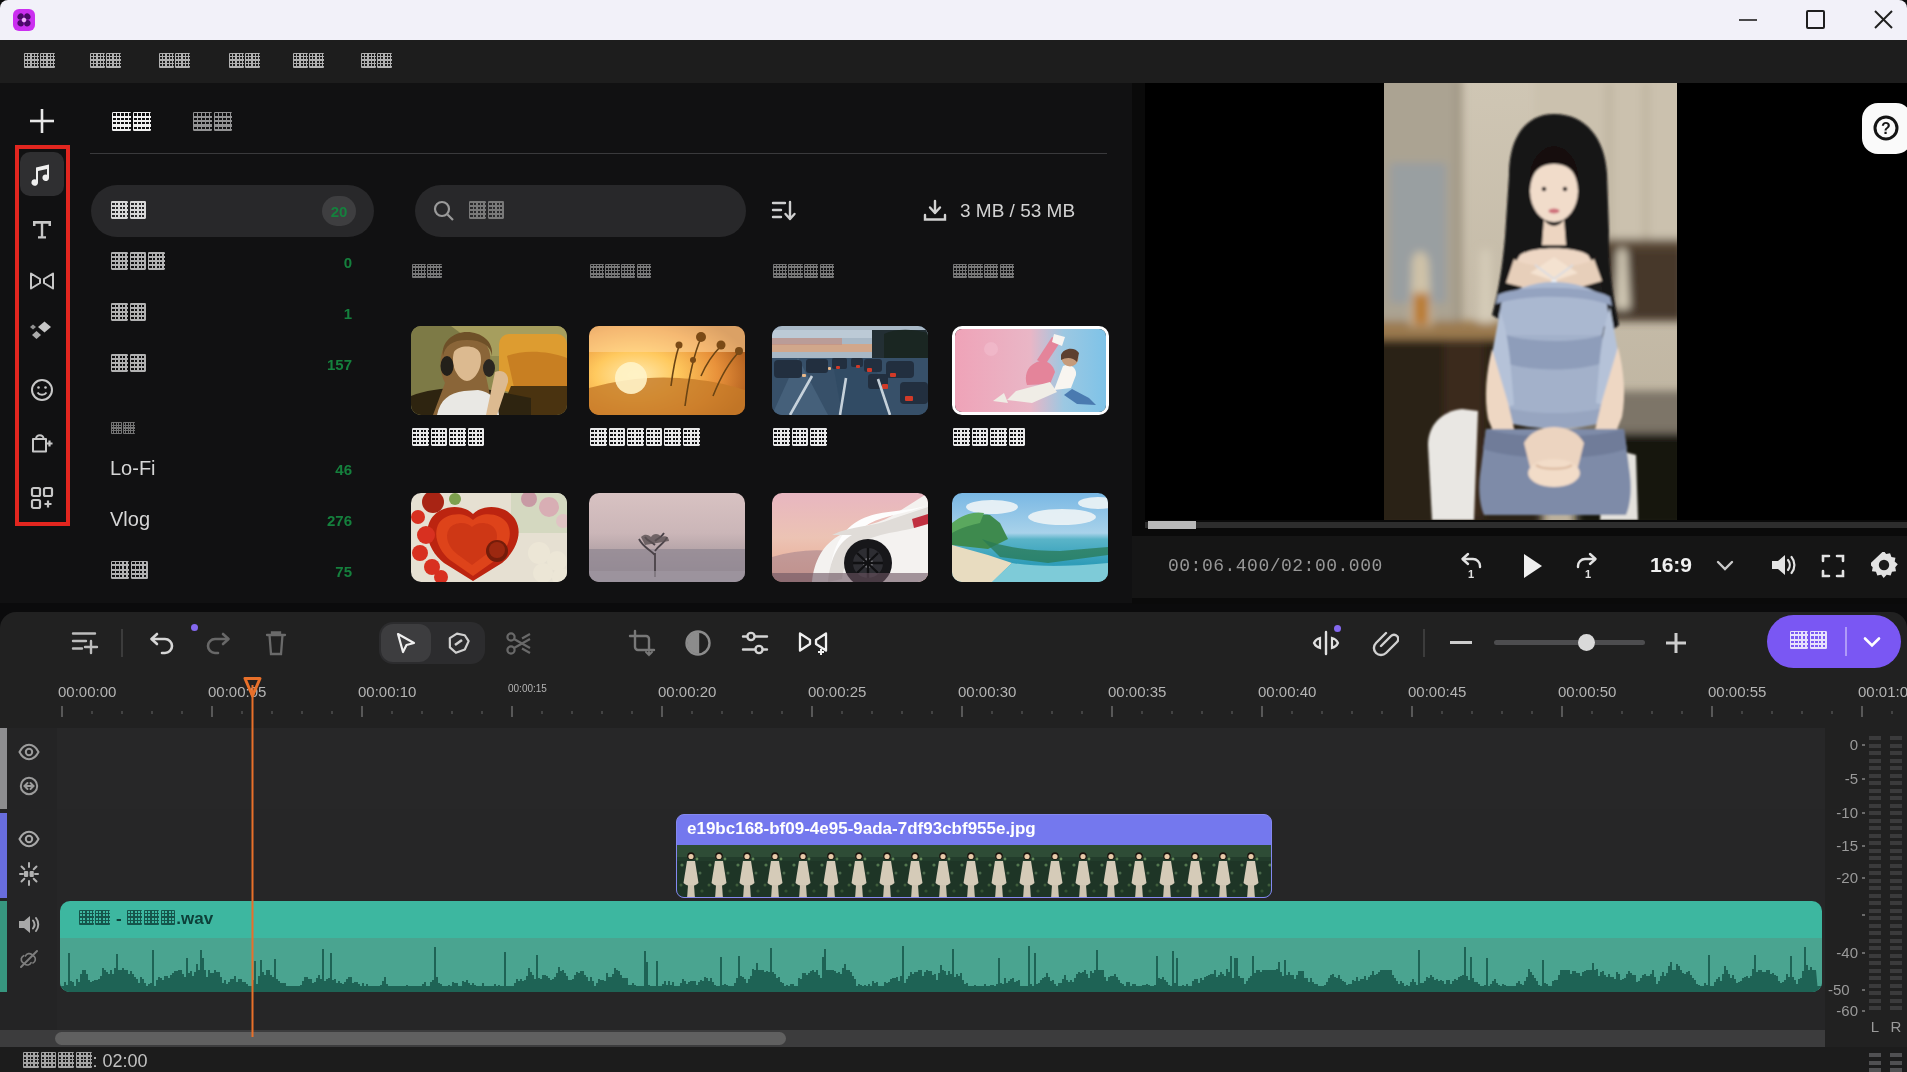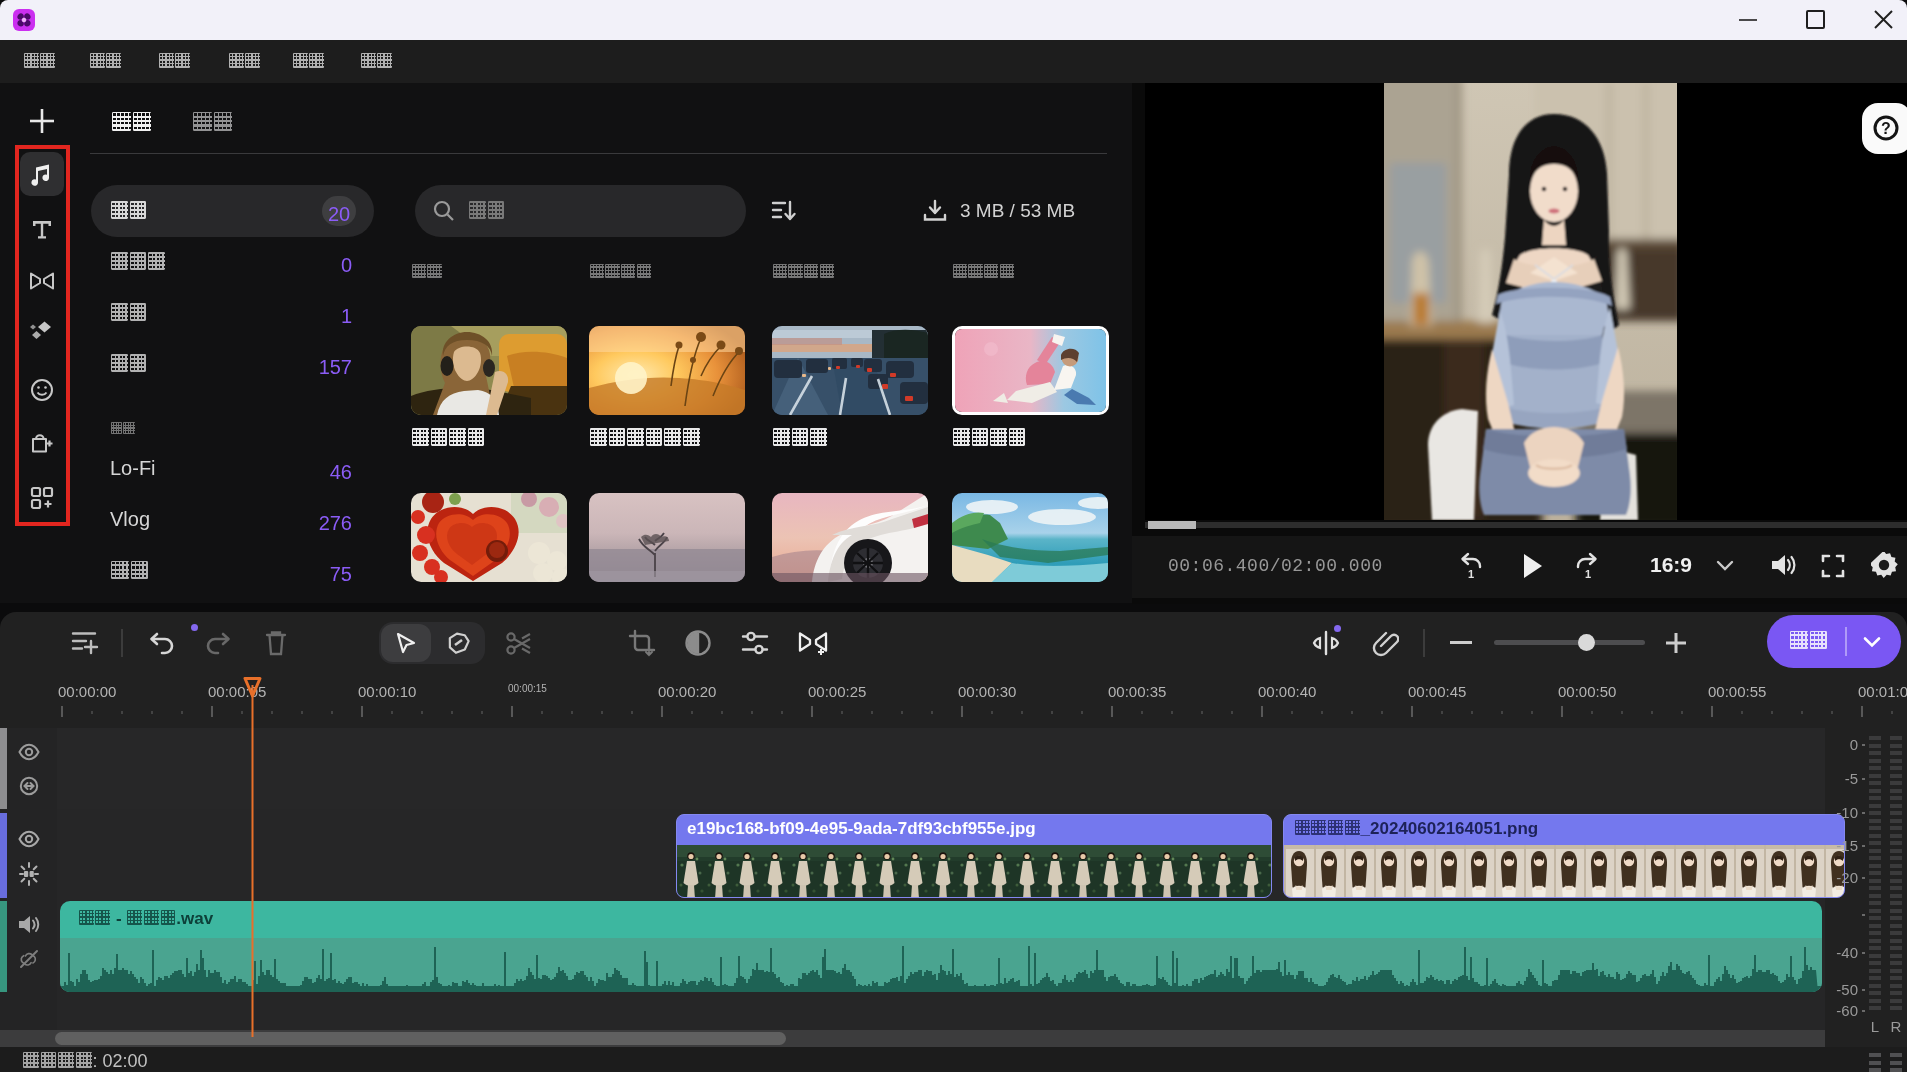--- a/index.html
+++ b/index.html
@@ -5,21 +5,21 @@
 *{margin:0;padding:0;box-sizing:border-box}
 html,body{width:1907px;height:1072px;overflow:hidden;background:#0b0b0c;font-family:"Liberation Sans",sans-serif}
 .abs{position:absolute}
 #app{position:relative;width:1907px;height:1072px;overflow:hidden}
 .c{display:inline-block;width:.88em;height:.9em;margin:0 .05em;vertical-align:-.08em;border-radius:.06em;background-image:repeating-linear-gradient(0deg,currentColor 0 .1em,transparent .1em .21em),repeating-linear-gradient(90deg,currentColor 0 .07em,transparent .07em .19em);opacity:.82}
 #titlebar{left:0;top:0;width:1907px;height:40px;background:#f2f1f9;border-radius:8px 8px 0 0}
 #title{left:43px;top:0;height:40px;line-height:40px;font-size:17px;color:#161616;position:absolute}
 .mi{position:absolute;top:40px;height:43px;line-height:43px;font-size:17px;color:#d2d2d2}
 .tabtxt{position:absolute;font-size:21px}
 .navtxt{position:absolute;font-size:19px;color:#d6d6d6}
-.badge{position:absolute;font-size:20px;font-weight:normal;color:#8b5cf6;text-align:right}
+.badge{position:absolute;font-size:15px;font-weight:bold;color:#15803d;text-align:right}
 .thumb{position:absolute;width:156px;height:89px;border-radius:10px;overflow:hidden}
 .tlabel{position:absolute;font-size:19px;color:#f5f5f5}
 .tlabel .c,.tabtxt .c{opacity:.95}
 .ghost{position:absolute;font-size:16px;color:#8e8e8e}
 svg{display:block}
 </style>
 </head>
 <body>
 <div id="app">
 
@@ -654,38 +654,20 @@
             <circle cx="20" cy="14" r="1.4" fill="#628857"></circle>
  <circle cx="14" cy="11" r="3.8" fill="#1a120c"></circle>
  <circle cx="14" cy="11.5" r="2.6" fill="#e7c9a8"></circle>
  <path d="M10 16h8l3.5 22c-4 4-11 4-15 0z" fill="#d5cbb8"></path>
  <path d="M11 40h6l1 14h-8z" fill="#cfc5b2"></path>
 </pattern>
         </defs>
         <rect width="596" height="54" fill="url(#f2)"></rect>
       </svg>
     </div>
-    <div class="abs" style="left:1283px;top:814px;width:562px;height:84px;border-radius:8px;background:#7478ee;overflow:hidden;border:1px solid #8488f0">
-      <div style="position:absolute;left:10px;top:4px;font-size:17px;font-weight:bold;color:#1d2258;white-space:nowrap" class="zh"><i class="c"></i><i class="c"></i><i class="c"></i><i class="c"></i>_20240602164051.png</div>
-      <svg width="562" height="54" style="position:absolute;left:0;top:30px">
-        <defs>
-<pattern id="f3" width="30" height="54" patternUnits="userSpaceOnUse">
- <rect width="30" height="54" fill="#dcd3c6"></rect>
- <rect width="30" height="4" fill="#c6baa7"></rect>
- <rect x="0" width="2" height="54" fill="#c2b6a3"></rect>
- <path d="M15 6c-5.5 0-8.5 6-8 14l1.5 22c2 4 11 4 13 0L23 20c.5-8-2.5-14-8-14z" fill="#40301f"></path>
- <circle cx="15" cy="16" r="5.2" fill="#f0dbc7"></circle>
- <path d="M10.5 13c2-3.2 7-3.2 9 0l-.7 3c-2-2.4-5.6-2.4-7.6 0z" fill="#2f2115"></path>
- <path d="M8 44c2-4.5 12-4.5 14 0l-1 10H9z" fill="#f2ece2"></path>
- <path d="M11.5 40c2.2 2.2 4.8 2.2 7 0l-.7 5h-5.6z" fill="#eadbc8"></path>
-</pattern>
-        </defs>
-        <rect width="562" height="54" fill="url(#f3)"></rect>
-      </svg>
-    </div>
     <div class="abs" style="left:60px;top:901px;width:1762px;height:91px;border-radius:10px;background:#3db7a0;overflow:hidden">
       <div style="position:absolute;left:18px;top:8px;font-size:17px;font-weight:bold;color:#0d4039;white-space:nowrap" class="zh"><i class="c"></i><i class="c"></i> - <i class="c"></i><i class="c"></i><i class="c"></i>.wav</div>
       <div style="position:absolute;left:0;top:37px;width:1762px;height:54px;background:#4aa490"></div>
       <svg width="1762" height="54" style="position:absolute;left:0;top:37px">
         <path d="M4 54L4 44L6 44L6 47L8 47L8 15L10 15L10 43L12 43L12 44L14 44L14 48L16 48L16 41L18 41L18 44L20 44L20 36L22 36L22 32L24 32L24 32L26 32L26 36L28 36L28 42L30 42L30 44L32 44L32 43L34 43L34 42L36 42L36 42L38 42L38 41L40 41L40 38L42 38L42 30L44 30L44 32L46 32L46 34L48 34L48 36L50 36L50 32L52 32L52 36L54 36L54 30L56 30L56 16L58 16L58 32L60 32L60 32L62 32L62 30L64 30L64 32L66 32L66 32L68 32L68 36L70 36L70 33L72 33L72 36L74 36L74 39L76 39L76 41L78 41L78 45L80 45L80 39L82 39L82 41L84 41L84 45L86 45L86 49L88 49L88 46L90 46L90 45L92 45L92 12L94 12L94 49L96 49L96 42L98 42L98 39L100 39L100 40L102 40L102 42L104 42L104 38L106 38L106 38L108 38L108 40L110 40L110 37L112 37L112 35L114 35L114 33L116 33L116 33L118 33L118 32L120 32L120 32L122 32L122 36L124 36L124 39L126 39L126 20L128 20L128 35L130 35L130 33L132 33L132 38L134 38L134 34L136 34L136 26L138 26L138 32L140 32L140 12L142 12L142 20L144 20L144 32L146 32L146 39L148 39L148 32L150 32L150 35L152 35L152 35L154 35L154 32L156 32L156 34L158 34L158 34L160 34L160 39L162 39L162 45L164 45L164 42L166 42L166 46L168 46L168 44L170 44L170 41L172 41L172 41L174 41L174 38L176 38L176 44L178 44L178 41L180 41L180 41L182 41L182 44L184 44L184 44L186 44L186 46L188 46L188 49L190 49L190 49L192 49L192 42L194 42L194 23L196 23L196 46L198 46L198 38L200 38L200 22L202 22L202 34L204 34L204 37L206 37L206 32L208 32L208 32L210 32L210 37L212 37L212 39L214 39L214 21L216 21L216 41L218 41L218 43L220 43L220 45L222 45L222 45L224 45L224 45L226 45L226 49L228 49L228 49L230 49L230 49L232 49L232 49L234 49L234 49L236 49L236 48L238 48L238 49L240 49L240 47L242 47L242 43L244 43L244 39L246 39L246 39L248 39L248 41L250 41L250 41L252 41L252 45L254 45L254 44L256 44L256 40L258 40L258 37L260 37L260 41L262 41L262 11L264 11L264 43L266 43L266 41L268 41L268 40L270 40L270 15L272 15L272 42L274 42L274 41L276 41L276 45L278 45L278 43L280 43L280 45L282 45L282 46L284 46L284 44L286 44L286 41L288 41L288 39L290 39L290 39L292 39L292 45L294 45L294 44L296 44L296 44L298 44L298 46L300 46L300 49L302 49L302 45L304 45L304 48L306 48L306 46L308 46L308 48L310 48L310 48L312 48L312 48L314 48L314 49L316 49L316 49L318 49L318 49L320 49L320 47L322 47L322 43L324 43L324 39L326 39L326 46L328 46L328 48L330 48L330 48L332 48L332 49L334 49L334 49L336 49L336 49L338 49L338 49L340 49L340 49L342 49L342 49L344 49L344 49L346 49L346 47L348 47L348 49L350 49L350 49L352 49L352 49L354 49L354 49L356 49L356 48L358 48L358 49L360 49L360 48L362 48L362 46L364 46L364 44L366 44L366 48L368 48L368 48L370 48L370 44L372 44L372 42L374 42L374 9L376 9L376 39L378 39L378 45L380 45L380 46L382 46L382 49L384 49L384 48L386 48L386 49L388 49L388 47L390 47L390 48L392 48L392 44L394 44L394 45L396 45L396 45L398 45L398 48L400 48L400 49L402 49L402 43L404 43L404 44L406 44L406 42L408 42L408 45L410 45L410 47L412 47L412 45L414 45L414 47L416 47L416 48L418 48L418 49L420 49L420 49L422 49L422 45L424 45L424 49L426 49L426 49L428 49L428 48L430 48L430 49L432 49L432 48L434 48L434 46L436 46L436 49L438 49L438 47L440 47L440 49L442 49L442 48L444 48L444 14L446 14L446 49L448 49L448 48L450 48L450 49L452 49L452 49L454 49L454 45L456 45L456 41L458 41L458 43L460 43L460 41L462 41L462 43L464 43L464 42L466 42L466 38L468 38L468 30L470 30L470 34L472 34L472 37L474 37L474 41L476 41L476 17L478 17L478 40L480 40L480 41L482 41L482 37L484 37L484 37L486 37L486 38L488 38L488 40L490 40L490 42L492 42L492 41L494 41L494 39L496 39L496 35L498 35L498 29L500 29L500 33L502 33L502 32L504 32L504 35L506 35L506 38L508 38L508 42L510 42L510 42L512 42L512 41L514 41L514 37L516 37L516 34L518 34L518 35L520 35L520 33L522 33L522 33L524 33L524 37L526 37L526 39L528 39L528 43L530 43L530 39L532 39L532 43L534 43L534 48L536 48L536 45L538 45L538 41L540 41L540 42L542 42L542 42L544 42L544 43L546 43L546 35L548 35L548 39L550 39L550 39L552 39L552 36L554 36L554 30L556 30L556 32L558 32L558 33L560 33L560 37L562 37L562 40L564 40L564 40L566 40L566 40L568 40L568 47L570 47L570 47L572 47L572 45L574 45L574 47L576 47L576 48L578 48L578 49L580 49L580 49L582 49L582 48L584 48L584 13L586 13L586 24L588 24L588 47L590 47L590 49L592 49L592 49L594 49L594 48L596 48L596 23L598 23L598 48L600 48L600 49L602 49L602 46L604 46L604 43L606 43L606 47L608 47L608 43L610 43L610 47L612 47L612 44L614 44L614 48L616 48L616 49L618 49L618 49L620 49L620 45L622 45L622 41L624 41L624 43L626 43L626 46L628 46L628 44L630 44L630 43L632 43L632 43L634 43L634 43L636 43L636 47L638 47L638 44L640 44L640 42L642 42L642 43L644 43L644 39L646 39L646 40L648 40L648 43L650 43L650 40L652 40L652 44L654 44L654 47L656 47L656 49L658 49L658 49L660 49L660 19L662 19L662 47L664 47L664 46L666 46L666 47L668 47L668 49L670 49L670 49L672 49L672 48L674 48L674 45L676 45L676 40L678 40L678 18L680 18L680 38L682 38L682 39L684 39L684 41L686 41L686 45L688 45L688 41L690 41L690 38L692 38L692 31L694 31L694 32L696 32L696 25L698 25L698 32L700 32L700 32L702 32L702 32L704 32L704 34L706 34L706 33L708 33L708 34L710 34L710 10L712 10L712 34L714 34L714 36L716 36L716 40L718 40L718 39L720 39L720 44L722 44L722 45L724 45L724 48L726 48L726 47L728 47L728 49L730 49L730 46L732 46L732 46L734 46L734 48L736 48L736 48L738 48L738 40L740 40L740 41L742 41L742 35L744 35L744 35L746 35L746 37L748 37L748 35L750 35L750 33L752 33L752 32L754 32L754 34L756 34L756 32L758 32L758 37L760 37L760 40L762 40L762 19L764 19L764 11L766 11L766 32L768 32L768 32L770 32L770 32L772 32L772 32L774 32L774 33L776 33L776 35L778 35L778 34L780 34L780 36L782 36L782 30L784 30L784 26L786 26L786 32L788 32L788 32L790 32L790 34L792 34L792 38L794 38L794 41L796 41L796 48L798 48L798 46L800 46L800 47L802 47L802 49L804 49L804 47L806 47L806 49L808 49L808 46L810 46L810 49L812 49L812 43L814 43L814 45L816 45L816 44L818 44L818 48L820 48L820 49L822 49L822 48L824 48L824 44L826 44L826 45L828 45L828 44L830 44L830 41L832 41L832 40L834 40L834 40L836 40L836 39L838 39L838 43L840 43L840 38L842 38L842 8L844 8L844 45L846 45L846 41L848 41L848 38L850 38L850 34L852 34L852 36L854 36L854 34L856 34L856 34L858 34L858 32L860 32L860 32L862 32L862 38L864 38L864 34L866 34L866 32L868 32L868 33L870 33L870 33L872 33L872 37L874 37L874 36L876 36L876 42L878 42L878 35L880 35L880 27L882 27L882 32L884 32L884 33L886 33L886 37L888 37L888 33L890 33L890 36L892 36L892 11L894 11L894 39L896 39L896 36L898 36L898 38L900 38L900 35L902 35L902 42L904 42L904 46L906 46L906 45L908 45L908 49L910 49L910 49L912 49L912 48L914 48L914 47L916 47L916 48L918 48L918 49L920 49L920 49L922 49L922 49L924 49L924 46L926 46L926 49L928 49L928 48L930 48L930 47L932 47L932 47L934 47L934 49L936 49L936 46L938 46L938 20L940 20L940 45L942 45L942 46L944 46L944 40L946 40L946 45L948 45L948 43L950 43L950 41L952 41L952 40L954 40L954 44L956 44L956 43L958 43L958 42L960 42L960 48L962 48L962 48L964 48L964 49L966 49L966 49L968 49L968 8L970 8L970 46L972 46L972 48L974 48L974 15L976 15L976 46L978 46L978 45L980 45L980 42L982 42L982 40L984 40L984 39L986 39L986 35L988 35L988 39L990 39L990 43L992 43L992 42L994 42L994 46L996 46L996 48L998 48L998 45L1000 45L1000 45L1002 45L1002 41L1004 41L1004 37L1006 37L1006 42L1008 42L1008 44L1010 44L1010 42L1012 42L1012 44L1014 44L1014 40L1016 40L1016 36L1018 36L1018 34L1020 34L1020 35L1022 35L1022 34L1024 34L1024 32L1026 32L1026 36L1028 36L1028 40L1030 40L1030 33L1032 33L1032 35L1034 35L1034 32L1036 32L1036 12L1038 12L1038 32L1040 32L1040 32L1042 32L1042 32L1044 32L1044 39L1046 39L1046 43L1048 43L1048 39L1050 39L1050 38L1052 38L1052 38L1054 38L1054 36L1056 36L1056 39L1058 39L1058 42L1060 42L1060 45L1062 45L1062 46L1064 46L1064 48L1066 48L1066 44L1068 44L1068 44L1070 44L1070 48L1072 48L1072 46L1074 46L1074 46L1076 46L1076 49L1078 49L1078 49L1080 49L1080 49L1082 49L1082 47L1084 47L1084 47L1086 47L1086 46L1088 46L1088 47L1090 47L1090 48L1092 48L1092 49L1094 49L1094 47L1096 47L1096 18L1098 18L1098 40L1100 40L1100 41L1102 41L1102 39L1104 39L1104 42L1106 42L1106 44L1108 44L1108 47L1110 47L1110 49L1112 49L1112 13L1114 13L1114 45L1116 45L1116 20L1118 20L1118 49L1120 49L1120 49L1122 49L1122 47L1124 47L1124 49L1126 49L1126 46L1128 46L1128 49L1130 49L1130 49L1132 49L1132 43L1134 43L1134 41L1136 41L1136 41L1138 41L1138 45L1140 45L1140 40L1142 40L1142 42L1144 42L1144 39L1146 39L1146 38L1148 38L1148 37L1150 37L1150 36L1152 36L1152 36L1154 36L1154 32L1156 32L1156 39L1158 39L1158 37L1160 37L1160 34L1162 34L1162 36L1164 36L1164 38L1166 38L1166 31L1168 31L1168 34L1170 34L1170 18L1172 18L1172 40L1174 40L1174 20L1176 20L1176 20L1178 20L1178 38L1180 38L1180 40L1182 40L1182 40L1184 40L1184 46L1186 46L1186 43L1188 43L1188 40L1190 40L1190 38L1192 38L1192 18L1194 18L1194 35L1196 35L1196 32L1198 32L1198 32L1200 32L1200 34L1202 34L1202 32L1204 32L1204 32L1206 32L1206 32L1208 32L1208 32L1210 32L1210 32L1212 32L1212 32L1214 32L1214 32L1216 32L1216 31L1218 31L1218 24L1220 24L1220 34L1222 34L1222 38L1224 38L1224 22L1226 22L1226 37L1228 37L1228 34L1230 34L1230 37L1232 37L1232 37L1234 37L1234 41L1236 41L1236 37L1238 37L1238 33L1240 33L1240 33L1242 33L1242 33L1244 33L1244 40L1246 40L1246 40L1248 40L1248 44L1250 44L1250 40L1252 40L1252 44L1254 44L1254 46L1256 46L1256 46L1258 46L1258 48L1260 48L1260 48L1262 48L1262 48L1264 48L1264 47L1266 47L1266 44L1268 44L1268 40L1270 40L1270 37L1272 37L1272 36L1274 36L1274 39L1276 39L1276 40L1278 40L1278 37L1280 37L1280 41L1282 41L1282 43L1284 43L1284 44L1286 44L1286 47L1288 47L1288 46L1290 46L1290 46L1292 46L1292 42L1294 42L1294 43L1296 43L1296 39L1298 39L1298 43L1300 43L1300 41L1302 41L1302 41L1304 41L1304 38L1306 38L1306 42L1308 42L1308 39L1310 39L1310 37L1312 37L1312 33L1314 33L1314 37L1316 37L1316 36L1318 36L1318 34L1320 34L1320 32L1322 32L1322 32L1324 32L1324 32L1326 32L1326 32L1328 32L1328 32L1330 32L1330 32L1332 32L1332 37L1334 37L1334 40L1336 40L1336 43L1338 43L1338 46L1340 46L1340 43L1342 43L1342 45L1344 45L1344 48L1346 48L1346 47L1348 47L1348 48L1350 48L1350 44L1352 44L1352 41L1354 41L1354 44L1356 44L1356 47L1358 47L1358 12L1360 12L1360 45L1362 45L1362 45L1364 45L1364 43L1366 43L1366 39L1368 39L1368 40L1370 40L1370 37L1372 37L1372 39L1374 39L1374 42L1376 42L1376 41L1378 41L1378 43L1380 43L1380 42L1382 42L1382 43L1384 43L1384 46L1386 46L1386 42L1388 42L1388 42L1390 42L1390 46L1392 46L1392 43L1394 43L1394 41L1396 41L1396 42L1398 42L1398 39L1400 39L1400 38L1402 38L1402 37L1404 37L1404 9L1406 9L1406 38L1408 38L1408 42L1410 42L1410 19L1412 19L1412 40L1414 40L1414 44L1416 44L1416 44L1418 44L1418 46L1420 46L1420 49L1422 49L1422 49L1424 49L1424 47L1426 47L1426 20L1428 20L1428 49L1430 49L1430 46L1432 46L1432 43L1434 43L1434 41L1436 41L1436 45L1438 45L1438 47L1440 47L1440 48L1442 48L1442 46L1444 46L1444 47L1446 47L1446 48L1448 48L1448 49L1450 49L1450 48L1452 48L1452 48L1454 48L1454 49L1456 49L1456 45L1458 45L1458 43L1460 43L1460 46L1462 46L1462 47L1464 47L1464 43L1466 43L1466 39L1468 39L1468 31L1470 31L1470 34L1472 34L1472 37L1474 37L1474 40L1476 40L1476 43L1478 43L1478 47L1480 47L1480 49L1482 49L1482 22L1484 22L1484 45L1486 45L1486 46L1488 46L1488 49L1490 49L1490 49L1492 49L1492 43L1494 43L1494 42L1496 42L1496 42L1498 42L1498 37L1500 37L1500 32L1502 32L1502 32L1504 32L1504 32L1506 32L1506 32L1508 32L1508 32L1510 32L1510 36L1512 36L1512 33L1514 33L1514 33L1516 33L1516 35L1518 35L1518 35L1520 35L1520 38L1522 38L1522 34L1524 34L1524 33L1526 33L1526 32L1528 32L1528 32L1530 32L1530 32L1532 32L1532 25L1534 25L1534 32L1536 32L1536 31L1538 31L1538 38L1540 38L1540 34L1542 34L1542 33L1544 33L1544 37L1546 37L1546 39L1548 39L1548 36L1550 36L1550 39L1552 39L1552 39L1554 39L1554 41L1556 41L1556 34L1558 34L1558 36L1560 36L1560 42L1562 42L1562 41L1564 41L1564 40L1566 40L1566 36L1568 36L1568 33L1570 33L1570 35L1572 35L1572 37L1574 37L1574 37L1576 37L1576 44L1578 44L1578 43L1580 43L1580 40L1582 40L1582 37L1584 37L1584 36L1586 36L1586 38L1588 38L1588 38L1590 38L1590 36L1592 36L1592 32L1594 32L1594 39L1596 39L1596 46L1598 46L1598 43L1600 43L1600 38L1602 38L1602 34L1604 34L1604 38L1606 38L1606 35L1608 35L1608 28L1610 28L1610 24L1612 24L1612 32L1614 32L1614 32L1616 32L1616 26L1618 26L1618 28L1620 28L1620 32L1622 32L1622 35L1624 35L1624 36L1626 36L1626 34L1628 34L1628 33L1630 33L1630 37L1632 37L1632 40L1634 40L1634 42L1636 42L1636 46L1638 46L1638 47L1640 47L1640 49L1642 49L1642 49L1644 49L1644 45L1646 45L1646 47L1648 47L1648 17L1650 17L1650 49L1652 49L1652 48L1654 48L1654 44L1656 44L1656 41L1658 41L1658 39L1660 39L1660 43L1662 43L1662 36L1664 36L1664 28L1666 28L1666 32L1668 32L1668 36L1670 36L1670 40L1672 40L1672 37L1674 37L1674 41L1676 41L1676 45L1678 45L1678 44L1680 44L1680 43L1682 43L1682 40L1684 40L1684 39L1686 39L1686 38L1688 38L1688 40L1690 40L1690 38L1692 38L1692 31L1694 31L1694 17L1696 17L1696 34L1698 34L1698 32L1700 32L1700 32L1702 32L1702 34L1704 34L1704 34L1706 34L1706 32L1708 32L1708 32L1710 32L1710 36L1712 36L1712 35L1714 35L1714 37L1716 37L1716 38L1718 38L1718 43L1720 43L1720 45L1722 45L1722 44L1724 44L1724 42L1726 42L1726 36L1728 36L1728 39L1730 39L1730 18L1732 18L1732 39L1734 39L1734 42L1736 42L1736 46L1738 46L1738 41L1740 41L1740 40L1742 40L1742 33L1744 33L1744 9L1746 9L1746 27L1748 27L1748 32L1750 32L1750 29L1752 29L1752 32L1754 32L1754 32L1756 32L1758 54Z" fill="#1e6355"></path>
         <rect x="0" y="48" width="1762" height="6" fill="#1e6355"></rect>
       </svg>
     </div>
 
 <div class="abs" style="left:0;top:1030px;width:1825px;height:17px;background:#3c3c3d"></div>
@@ -700,21 +682,21 @@
     <div class="abs" style="left:1828px;top:804px;width:30px;text-align:right;font-size:15px;color:#9a9a9a">-10</div>
     <div class="abs" style="left:1862px;top:812px;width:3px;height:2px;background:#6a6a6a"></div>
     <div class="abs" style="left:1828px;top:837px;width:30px;text-align:right;font-size:15px;color:#9a9a9a">-15</div>
     <div class="abs" style="left:1862px;top:845px;width:3px;height:2px;background:#6a6a6a"></div>
     <div class="abs" style="left:1828px;top:869px;width:30px;text-align:right;font-size:15px;color:#9a9a9a">-20</div>
     <div class="abs" style="left:1862px;top:877px;width:3px;height:2px;background:#6a6a6a"></div>
     <div class="abs" style="left:1904px;top:906px;width:30px;text-align:right;font-size:15px;color:#e5e5e5">-30</div>
     <div class="abs" style="left:1862px;top:914px;width:3px;height:2px;background:#6a6a6a"></div>
     <div class="abs" style="left:1828px;top:944px;width:30px;text-align:right;font-size:15px;color:#9a9a9a">-40</div>
     <div class="abs" style="left:1862px;top:952px;width:3px;height:2px;background:#6a6a6a"></div>
-    <div class="abs" style="left:1828px;top:981px;width:30px;text-align:right;font-size:15px;color:#9a9a9a">-50</div>
+    <div class="abs" style="left:1828px;top:981px;width:30px;text-align:left;font-size:15px;color:#9a9a9a">-50</div>
     <div class="abs" style="left:1862px;top:989px;width:3px;height:2px;background:#6a6a6a"></div>
     <div class="abs" style="left:1828px;top:1002px;width:30px;text-align:right;font-size:15px;color:#9a9a9a">-60</div>
     <div class="abs" style="left:1862px;top:1010px;width:3px;height:2px;background:#6a6a6a"></div>
     <div class="abs" style="left:1869px;top:736.0px;width:12px;height:4px;background:#3b3b3c"></div>
     <div class="abs" style="left:1890px;top:736.0px;width:12px;height:4px;background:#3b3b3c"></div>
     <div class="abs" style="left:1869px;top:743.5px;width:12px;height:4px;background:#3b3b3c"></div>
     <div class="abs" style="left:1890px;top:743.5px;width:12px;height:4px;background:#3b3b3c"></div>
     <div class="abs" style="left:1869px;top:751.0px;width:12px;height:4px;background:#3b3b3c"></div>
     <div class="abs" style="left:1890px;top:751.0px;width:12px;height:4px;background:#3b3b3c"></div>
     <div class="abs" style="left:1869px;top:758.5px;width:12px;height:4px;background:#3b3b3c"></div>

